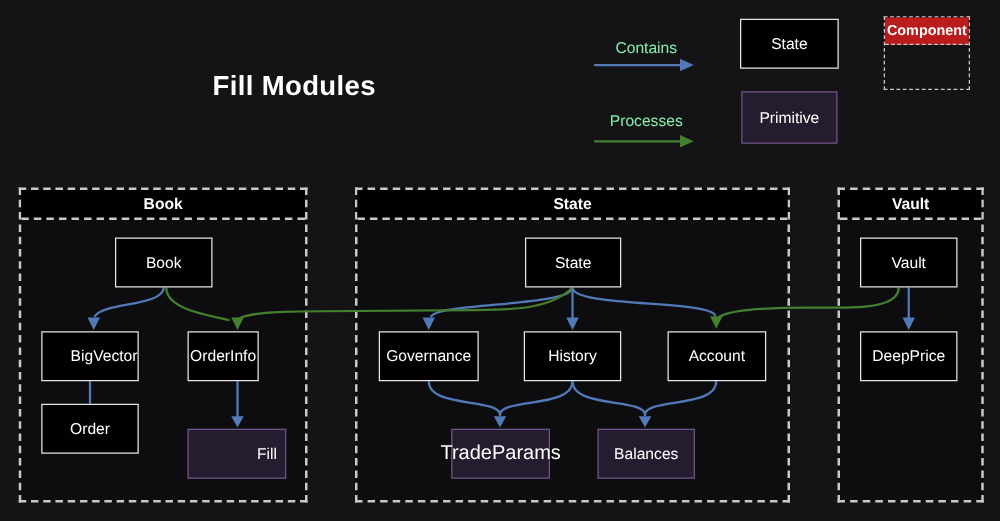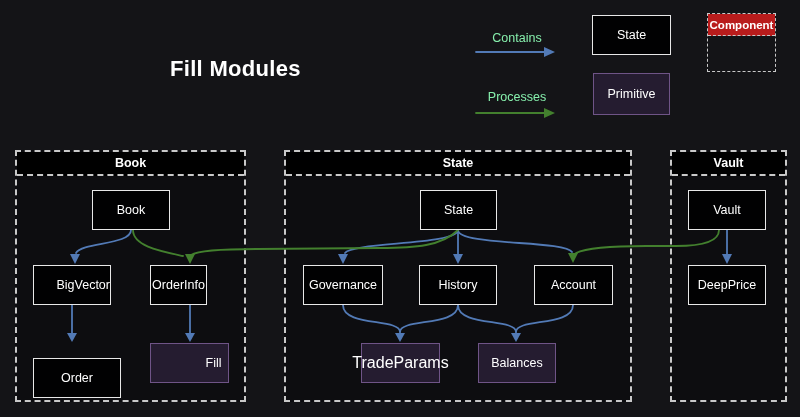--- a/index.html
+++ b/index.html
@@ -155,21 +155,21 @@
 
   <div class="node module-box" style="left:92px; top:190px; width:78px;">
     <span>Book</span>
   </div>
   <div class="node module-box" style="left:33px; top:265px; width:78px;justify-content:flex-end;">
     <span>BigVector</span>
   </div>
   <div class="node module-box" style="left:150px; top:265px; width:57px;">
     <span>OrderInfo</span>
   </div>
-  <div class="node module-box" style="left:33px; top:358px; width:88px;text-align:center;">
+  <div class="node module-box" style="left:33px; top:323px; width:78px;text-align:center;">
     <span>Order</span>
   </div>
   <div class="node primitive-box" style="left:150px; top:343px; width:79px;padding-left:48px;">
     <span>Fill</span>
   </div>
 
   <div class="node module-box" style="left:420px; top:190px; width:77px;">
     <span>State</span>
   </div>
   <div class="node module-box" style="left:303px; top:265px; width:80px;">

